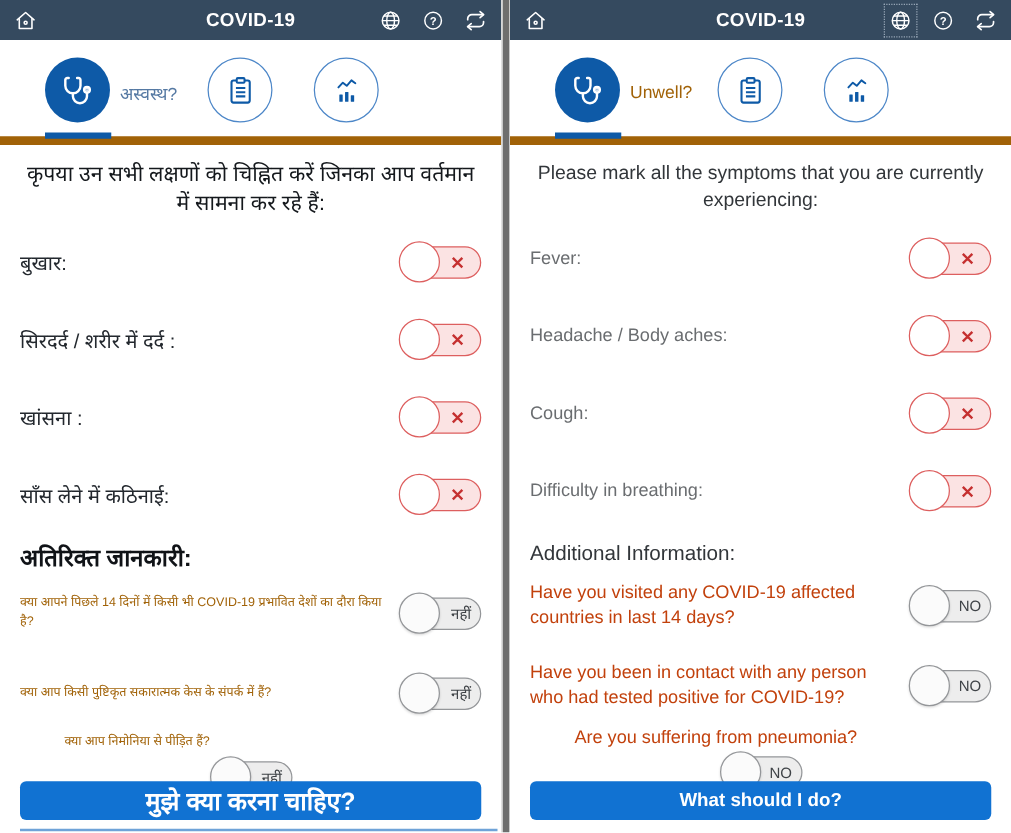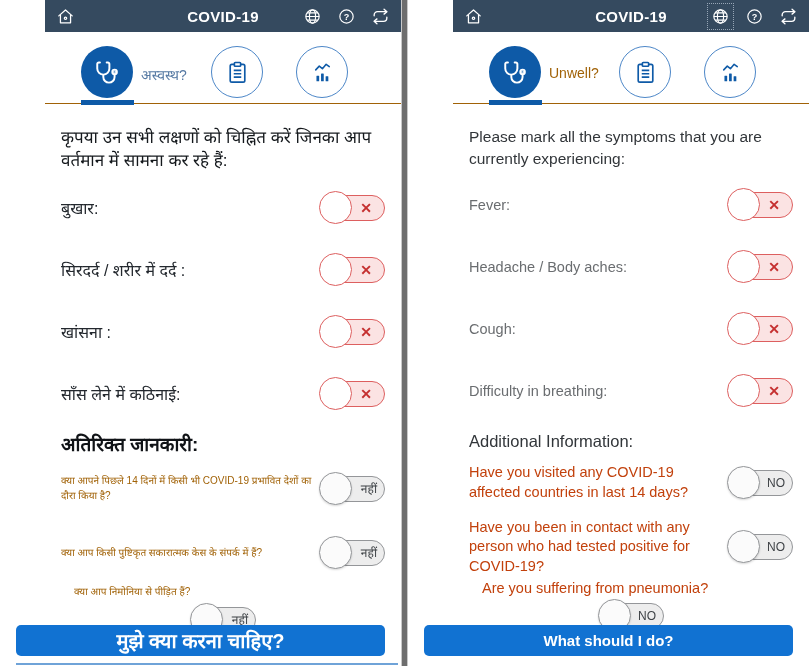--- a/index.html
+++ b/index.html
@@ -1,46 +1,46 @@
 <!DOCTYPE html>
 <html><head>
 <meta charset="utf-8">
 <style>
   * { box-sizing: border-box; margin: 0; padding: 0; }
   html,body { width:809px; height:666px; }
   body { display:flex; font-family:"Liberation Sans", sans-serif; background:#fff; overflow:hidden; }
 
-  .panel { width:401px; height:666px; position:relative; background:#fff; overflow:hidden;padding-left:45px; }
+  .panel { width:401px; height:666px; position:relative; background:#fff; overflow:hidden; }
   .vdivider { width:7px; height:666px; background:linear-gradient(90deg,#c9c9c9 0 1px,#6e6e6e 1px 6px,#c9c9c9 6px 7px); flex-shrink:0; }
 
   
   .hdr { height:32px; background:#354a5f; display:flex; align-items:center; padding:0 11px; position:relative; }
   .hdr-title { position:absolute; left:0; right:0; text-align:center; color:#fff; font-size:15px; font-weight:700; letter-spacing:.3px; }
   .hdr-home { color:#fff; display:flex; z-index:1; cursor:pointer; }
   .hdr-icons { margin-left:auto; display:flex; align-items:center; gap:15px; z-index:1; }
   .hic { width:19px; height:19px; color:#fff; display:block; cursor:pointer; }
   .icon-wrap { display:flex; }
   .icon-wrap.focused { outline:1px dotted #97a6b6; outline-offset:3px; }
 
   
-  .tabs { position:relative; height:72px; border-bottom:1px solid #a16207; }
+  .tabs { position:relative; height:84px; border-bottom:7px solid #a16207; }
   .tab-circle { position:absolute; top:14px; width:52px; height:52px; border-radius:50%; display:flex; align-items:center; justify-content:center; cursor:pointer; }
   .tab-circle.active { background:#0e5aa7; color:#fff; }
   .tab-circle.inactive { background:#fff; border:1px solid #4d87c8; color:#0e5aa7; }
   .tc1 { left:36px; } .tc2 { left:166px; } .tc3 { left:251px; }
   .tab-label { position:absolute; left:96px; top:33px; font-size:14px; }
   .panel-hi .tab-label { color:#5579a3; }
   .panel-en .tab-label { color:#a16207; }
   .tab-underline { position:absolute; left:36px; bottom:-2px; width:53px; height:5px; background:#0e5aa7; }
   .ticon { width:26px; height:26px; display:block; }
   .ticon.small { width:25px; height:25px; }
 
   
   .content { padding:0 16px; position:relative; }
-  .prompt { margin-top:22px; }
+  .prompt { margin-top:12px;text-align:center; }
   .panel-hi .prompt { font-size:17px; line-height:1.38; color:#14181c; }
   .panel-en .prompt { font-size:15.5px; line-height:1.42; color:#32363a; }
   .symptoms { margin-top:4px; }
   .sym-row { height:62px; display:flex; align-items:center; justify-content:space-between; }
   .panel-hi .sym-label { font-size:16px; color:#23282e; }
   .panel-en .sym-label { font-size:14.5px; color:#6a6d70; }
   .add-heading { }
   .panel-hi .add-heading { font-size:19px; font-weight:700; color:#101317; margin-top:6px; }
   .panel-en .add-heading { font-size:16.5px; font-weight:400; color:#32363a; margin-top:10px; }
   .q-row { height:64px; display:flex; align-items:center; justify-content:space-between; }

